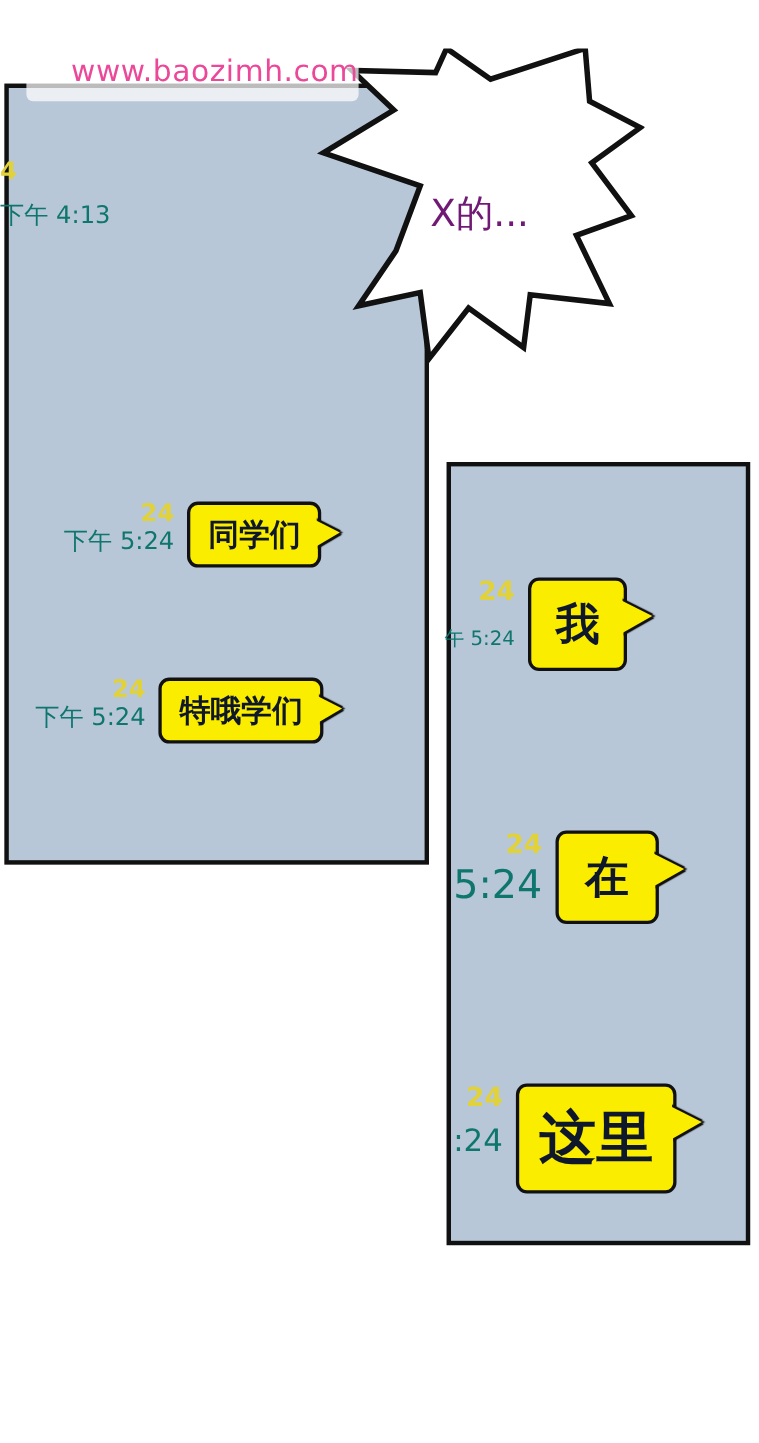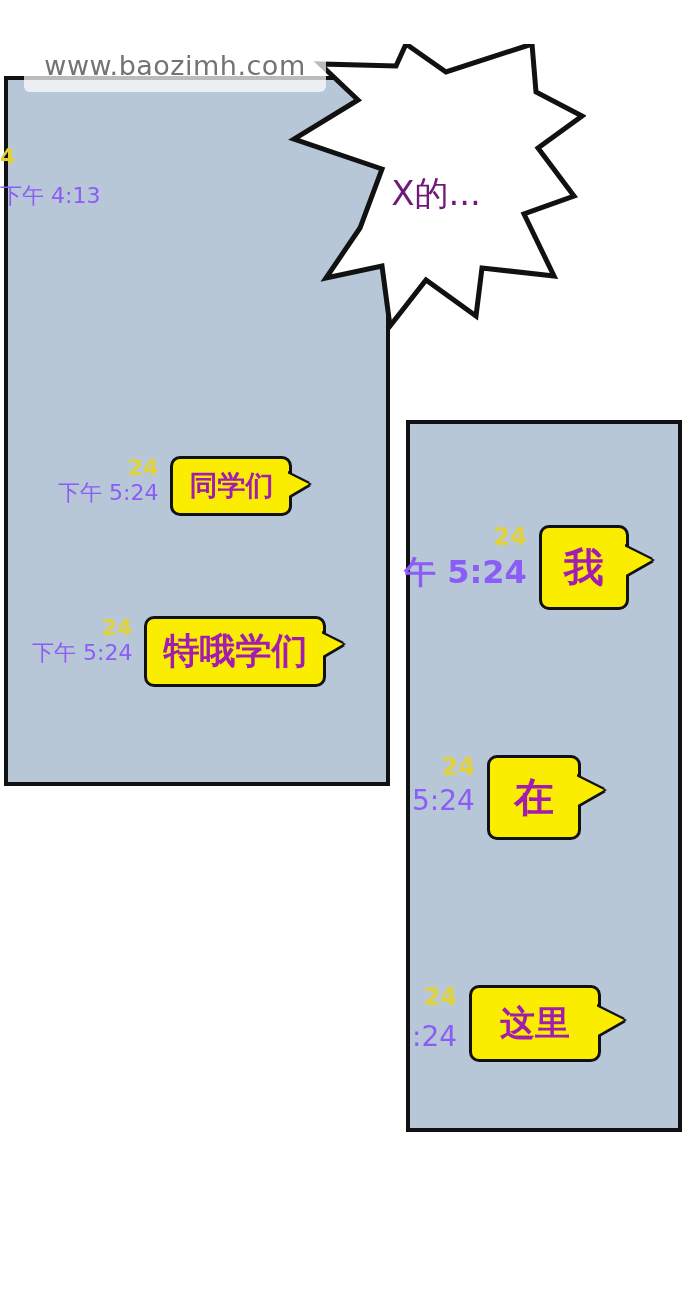--- a/index.html
+++ b/index.html
@@ -40,23 +40,23 @@
   }
   .wm-hand {
     color: #f5c518;
     font-size: 25px;
   }
   .wm-line2 {
     position: absolute;
     top: 36px;
     left: 0;
     width: 100%;
-    text-align: center;
+    text-align: right;
     font-size: 27px;
-    color: #737373;
+    color: #ec4899;
     letter-spacing: 0.5px;
     white-space: nowrap;
   }
 
   
   .panel {
     position: absolute;
     background: #b7c7d8;
     border: 4px solid #111111;
     box-sizing: border-box;
@@ -84,36 +84,36 @@
     line-height: 1.05;
     white-space: nowrap;
   }
   .unread {
     color: #e2d23a;
     font-size: 22px;
     font-weight: 700;
     display: block;
   }
   .time {
-    color: #8b5cf6;
+    color: #0f766e;
     font-size: 22px;
     display: block;
     margin-top: 2px;
   }
 
   
   .bubble {
     position: relative;
     background: #fbed00;
     border: 3px solid #111;
     border-radius: 10px;
     padding: 8px 16px;
     font-size: 28px;
     font-weight: 700;
-    color: #a21caf;
+    color: #0f172a;
     white-space: nowrap;
     box-sizing: border-box;
   }
   .bubble::after {
     content: "";
     position: absolute;
     right: -20px;
     top: 14px;
     width: 0;
     height: 0;
@@ -132,38 +132,38 @@
   }
   #row-time-top .unread { font-size: 22px; }
   #row-time-top .time { font-size: 22px; margin-top: 12px; }
 
   #row-l1 { left: 58px; top: 456px; }
   #row-l1 .meta { margin-right: 12px; }
   #row-l1 .bubble { font-size: 28px; }
 
   #row-l2 { left: 32px; top: 616px; }
   #row-l2 .meta { margin-right: 12px; }
-  #row-l2 .bubble { font-size: 36px; }
+  #row-l2 .bubble { font-size: 28px; }
 
   
   #row-r0 { left: 404px; top: 525px; }
   #row-r0 .meta { margin-right: 12px; }
   #row-r0 .bubble { font-size: 40px; padding: 12px 22px; }
   #row-r0 .unread { font-size: 24px; }
-  #row-r0 .time { font-size: 32px; margin-top: 6px; font-weight: bold; }
+  #row-r0 .time { font-size: 18px; margin-top: 22px; }
 
   #row-r1 { left: 412px; top: 755px; }
   #row-r1 .meta { margin-right: 12px; }
   #row-r1 .bubble { font-size: 40px; padding: 12px 24px; }
   #row-r1 .unread { font-size: 24px; }
-  #row-r1 .time { font-size: 28px; margin-top: 6px; }
+  #row-r1 .time { font-size: 36px; margin-top: 6px; }
 
   #row-r2 { left: 412px; top: 985px; }
   #row-r2 .meta { margin-right: 12px; }
-  #row-r2 .bubble { font-size: 35px; padding: 12px 28px; }
+  #row-r2 .bubble { font-size: 52px; padding: 12px 18px; }
   #row-r2 .unread { font-size: 24px; }
   #row-r2 .time { font-size: 28px; margin-top: 12px; }
 
   
   #row-r0 .bubble::after,
   #row-r1 .bubble::after,
   #row-r2 .bubble::after {
     right: -26px;
     top: 18px;
     border-top: 14px solid transparent;

